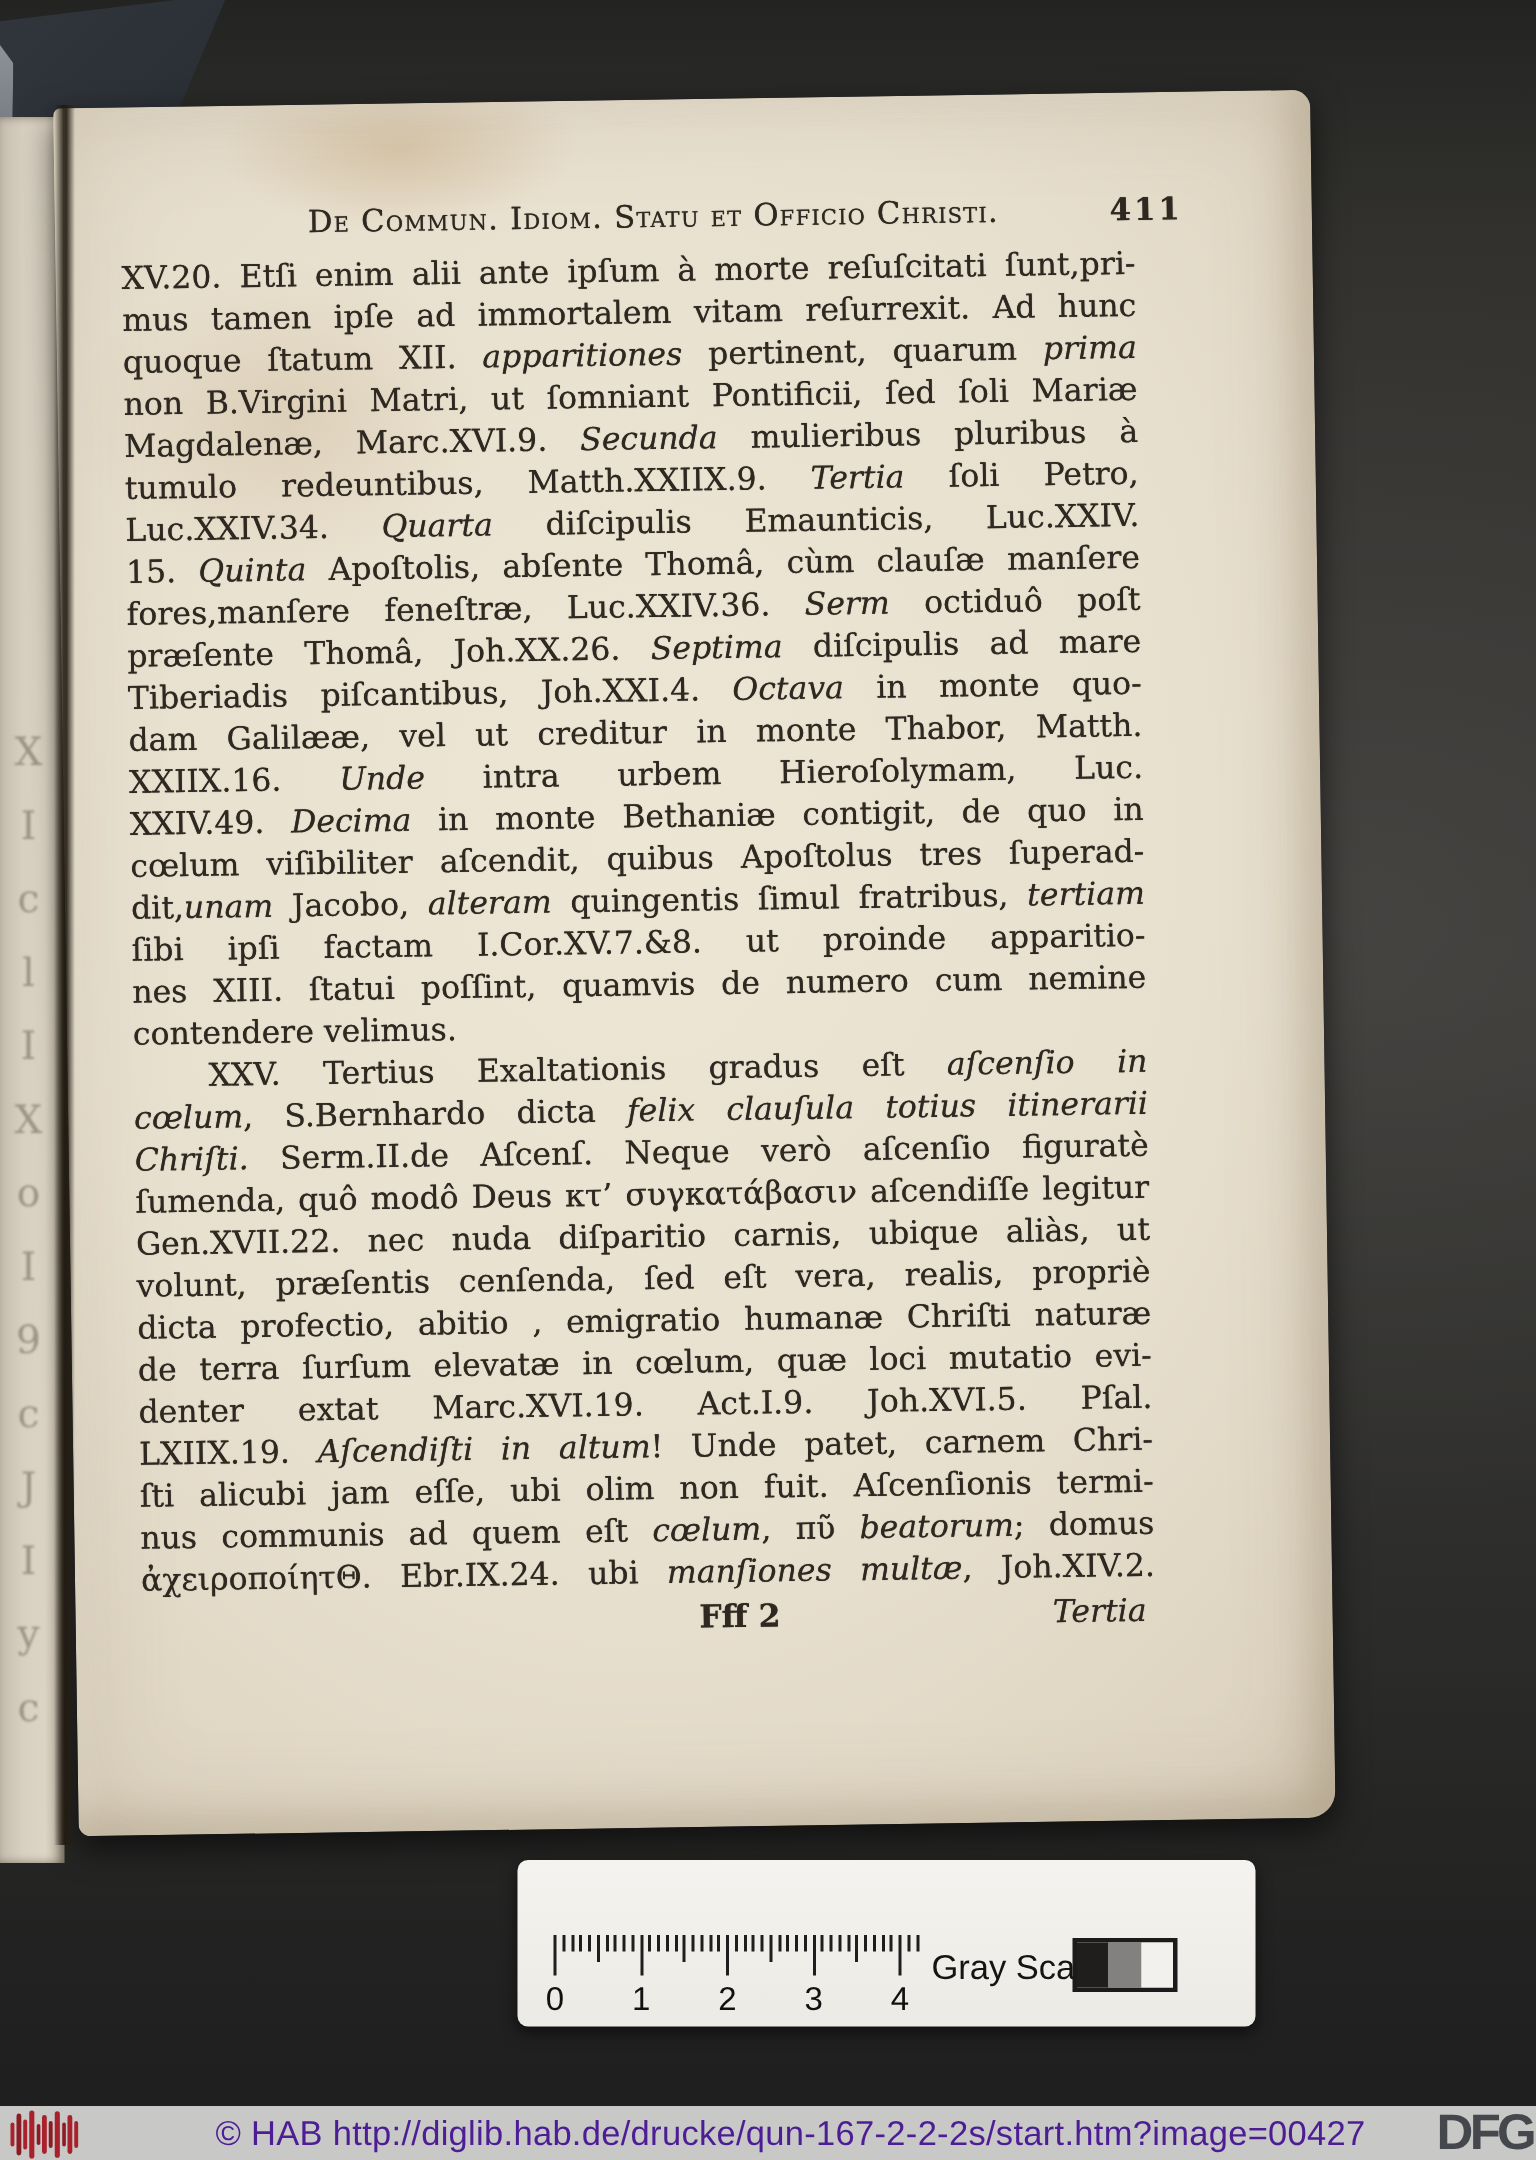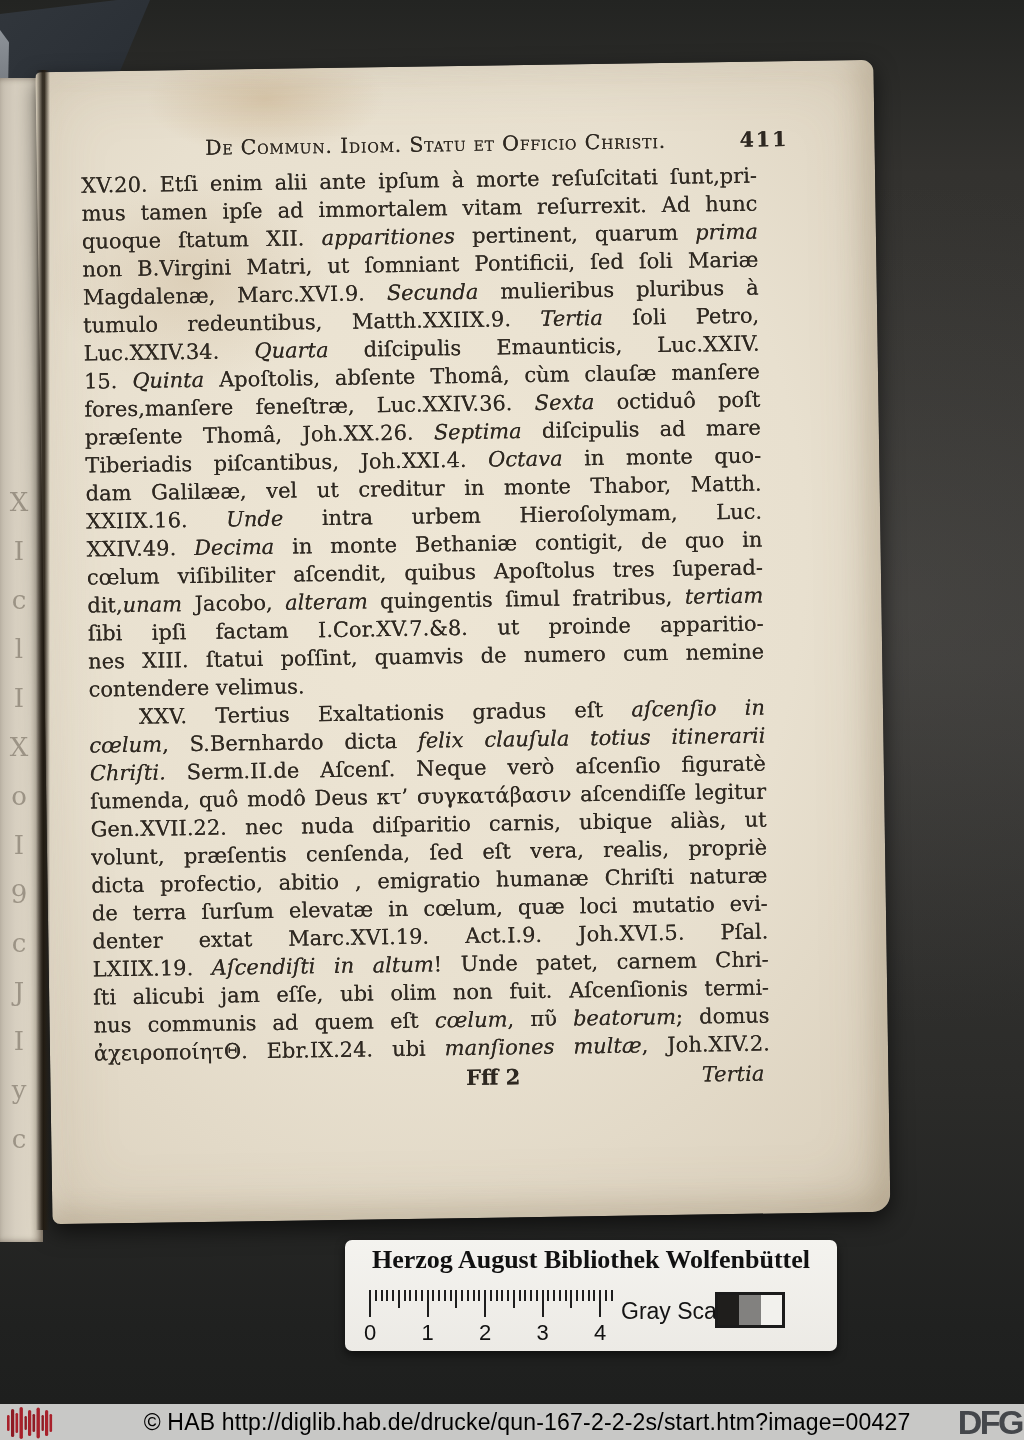--- a/index.html
+++ b/index.html
@@ -95,21 +95,21 @@
     position:absolute;left:370px;top:52px;width:64px;height:30px;
     border:3px solid #1b1b1b;display:flex;
   }
   .patches div{flex:1;height:100%;}
   
   .footer{
     position:absolute;left:0;top:1404px;width:1024px;height:36px;
     background:#c8c8c6;display:flex;align-items:center;justify-content:center;
     font-family:"Liberation Sans", sans-serif;
   }
-  .footer-url{font-size:23px;color:#000000;letter-spacing:0.2px;padding-left:30px;}
+  .footer-url{font-size:23px;color:#4c1d95;letter-spacing:0.2px;padding-left:30px;}
   .hab-logo{position:absolute;left:6px;top:2px;}
   .dfg-logo{
     position:absolute;right:2px;top:-1px;
     font-weight:bold;font-size:34px;color:#44474b;letter-spacing:-2.5px;
     transform:scaleY(0.98);
   }
 </style>
 </head>
 <body>
 
@@ -143,21 +143,21 @@
     </div>
     <div class="textblock" id="textblock">
         <div class="line"><span>XV.20. Etſi enim alii ante ipſum à morte reſuſcitati ſunt,pri-</span></div>
         <div class="line"><span>mus tamen ipſe ad immortalem vitam reſurrexit. Ad hunc</span></div>
         <div class="line"><span>quoque ſtatum XII. </span><span class="it">apparitiones</span><span> pertinent, quarum </span><span class="it">prima</span></div>
         <div class="line"><span>non B.Virgini Matri, ut ſomniant Pontificii, ſed ſoli Mariæ</span></div>
         <div class="line"><span>Magdalenæ, Marc.XVI.9. </span><span class="it">Secunda</span><span> mulieribus pluribus à</span></div>
         <div class="line"><span>tumulo redeuntibus, Matth.XXIIX.9. </span><span class="it">Tertia</span><span> ſoli Petro,</span></div>
         <div class="line"><span>Luc.XXIV.34. </span><span class="it">Quarta</span><span> diſcipulis Emaunticis, Luc.XXIV.</span></div>
         <div class="line"><span>15. </span><span class="it">Quinta</span><span> Apoſtolis, abſente Thomâ, cùm clauſæ manſere</span></div>
-        <div class="line"><span>fores,manſere feneſtræ, Luc.XXIV.36. </span><span class="it">Sexta</span><span> octiduô poſt</span></div>
+        <div class="line"><span>fores,manſere feneſtræ, Luc.XXIV.36. </span><span class="it">Serm</span><span> octiduô poſt</span></div>
         <div class="line"><span>præſente Thomâ, Joh.XX.26. </span><span class="it">Septima</span><span> diſcipulis ad mare</span></div>
         <div class="line"><span>Tiberiadis piſcantibus, Joh.XXI.4. </span><span class="it">Octava</span><span> in monte quo-</span></div>
         <div class="line"><span>dam Galilææ, vel ut creditur in monte Thabor, Matth.</span></div>
         <div class="line"><span>XXIIX.16. </span><span class="it">Unde</span><span> intra urbem Hieroſolymam, Luc.</span></div>
         <div class="line"><span>XXIV.49. </span><span class="it">Decima</span><span> in monte Bethaniæ contigit, de quo in</span></div>
         <div class="line"><span>cœlum viſibiliter aſcendit, quibus Apoſtolus tres ſuperad-</span></div>
         <div class="line"><span>dit,</span><span class="it">unam</span><span> Jacobo, </span><span class="it">alteram</span><span> quingentis ſimul fratribus, </span><span class="it">tertiam</span></div>
         <div class="line"><span>ſibi ipſi factam I.Cor.XV.7.&amp;8. ut proinde apparitio-</span></div>
         <div class="line"><span>nes XIII. ſtatui poſſint, quamvis de numero cum nemine</span></div>
         <div class="line nj"><span>contendere velimus.</span></div>
@@ -175,21 +175,20 @@
         <div class="line"><span>nus communis ad quem eſt </span><span class="it">cœlum</span><span>, </span><span>πῦ </span><span class="it">beatorum</span><span>; domus</span></div>
         <div class="line"><span>ἀχειροποίητΘ.</span><span> Ebr.IX.24. ubi </span><span class="it">manſiones multæ</span><span>, Joh.XIV.2.</span></div>
         <div class="sig-row">
           <span class="sig-center">Fff 2</span>
           <span class="sig-right">Tertia</span>
         </div>
       </div>
   </div>
 
   <div class="scale-card">
-    <div class="card-title">Herzog August Bibliothek Wolfenbüttel</div>
     <div class="ruler" id="ruler">
         <div class="tick l" style="left: 0px;"></div>
         <div class="tick s" style="left: 5.75px;"></div>
         <div class="tick s" style="left: 11.5px;"></div>
         <div class="tick s" style="left: 17.25px;"></div>
         <div class="tick s" style="left: 23px;"></div>
         <div class="tick m" style="left: 28.75px;"></div>
         <div class="tick s" style="left: 34.5px;"></div>
         <div class="tick s" style="left: 40.25px;"></div>
         <div class="tick s" style="left: 46px;"></div>

